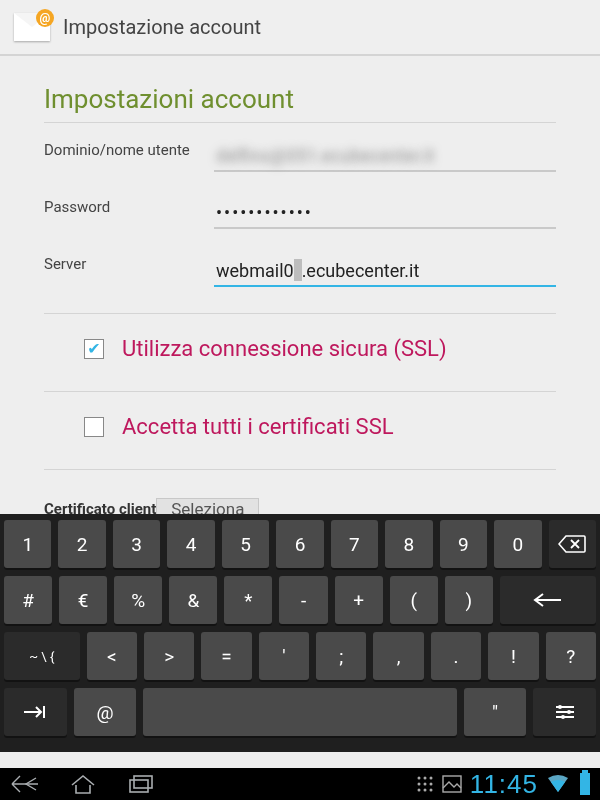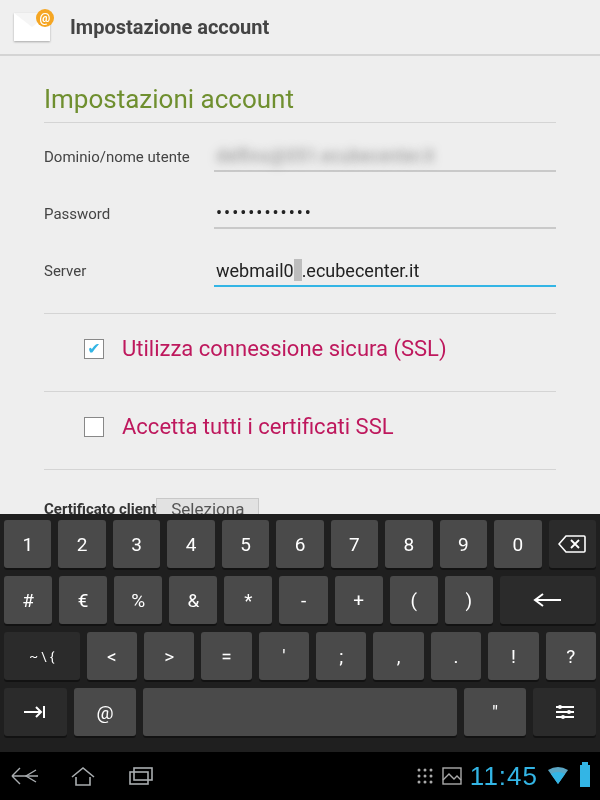--- a/index.html
+++ b/index.html
@@ -13,31 +13,31 @@
     --key:#4a4a4a;
     --key-dark:#2b2b2b;
     --nav:#000;
     --battery:#33b5e5;
   }
   html,body{margin:0;padding:0;width:600px;height:800px;font-family:Roboto,Arial,sans-serif;background:var(--bg);color:var(--fg);overflow:hidden}
   *{box-sizing:border-box}
 
   
   .appbar{display:flex;align-items:center;height:56px;padding:0 14px;border-bottom:2px solid var(--divider);background:#efefef}
-  .appbar .title{font-size:20px;color:#444;margin-left:20px;font-weight:700}
+  .appbar .title{font-size:20px;color:#444;margin-left:13px;font-weight:400}
   .email-icon{width:36px;height:28px;position:relative}
   .email-icon .env{position:absolute;inset:0;background:#fff;box-shadow:0 1px 2px rgba(0,0,0,.3)}
   .email-icon .env::before{content:"";position:absolute;top:0;left:0;right:0;height:0;border-left:18px solid transparent;border-right:18px solid transparent;border-top:14px solid #f5f5f5}
   .email-icon .stamp{position:absolute;top:-4px;right:-4px;width:18px;height:18px;border-radius:50%;background:#f5a623;display:flex;align-items:center;justify-content:center;color:#fff;font-size:12px;font-weight:bold}
 
   
   .content{padding:22px 44px 0 44px;height:calc(514px - 56px);overflow:hidden}
   h1{color:var(--olive);font-size:26px;font-weight:400;margin:6px 0 4px 0}
   .hr{border-top:1px solid var(--divider);margin:8px 0 18px 0}
-  .row{display:flex;align-items:center;margin-bottom:26px}
+  .row{display:flex;align-items:flex-start;margin-bottom:26px}
   .row label{width:170px;font-size:15px;color:#444}
   .row .field{flex:1;border:none;border-bottom:2px solid #c9c9c9;padding:4px 2px;font-size:18px;color:#222;position:relative}
   .row .field.focused{border-bottom:2px solid var(--holo)}
   .row .field.blur{color:transparent;text-shadow:0 0 8px rgba(80,80,80,.6)}
   .cursor{display:inline-block;width:8px;height:22px;background:#bdbdbd;vertical-align:-4px;margin:0 0px}
   .sep{border-top:1px solid var(--divider);margin:12px 0 22px 0}
   .chkrow{display:flex;align-items:center;margin:18px 0 30px 40px}
   .chk{width:20px;height:20px;border:1px solid #888;margin-right:18px;display:flex;align-items:center;justify-content:center;background:#fff}
   .chk.checked::after{content:"✔";color:var(--holo);font-size:16px;line-height:1}
   .chkrow span{font-size:22px;color:#be185d}
@@ -49,21 +49,21 @@
   .kbd{position:absolute;left:0;right:0;top:514px;height:238px;background:var(--kbd-bg);padding:6px 4px 4px 4px;display:flex;flex-direction:column;gap:8px}
   .krow{display:flex;gap:7px}
   .key{flex:1;height:48px;background:var(--key);border-radius:3px;display:flex;align-items:center;justify-content:center;color:#fff;font-size:19px;box-shadow:0 2px 0 rgba(0,0,0,.4)}
   .key.dark{background:var(--key-dark)}
   .key.wide15{flex:1.5}
   .key.wide2{flex:2}
   .key.space{flex:5}
   .key svg{display:block}
 
   
-  .nav{position:absolute;left:0;right:0;bottom:0;height:48px;background:var(--nav);display:flex;align-items:center;justify-content:space-between;padding:0 10px;color:#9fa3a6}
+  .nav{position:absolute;left:0;right:0;bottom:0;height:32px;background:var(--nav);display:flex;align-items:center;justify-content:space-between;padding:0 10px;color:#9fa3a6}
   .nav-left{display:flex;gap:28px;align-items:center}
   .nav-right{display:flex;gap:8px;align-items:center}
   .clock{font-family:Arial,sans-serif;font-size:26px;color:var(--holo);letter-spacing:1px;font-weight:300}
   .status-icon{color:#aaa}
   .wifi{color:var(--holo)}
   .batt{width:10px;height:22px;background:var(--battery);position:relative;margin-left:2px}
   .batt::before{content:"";position:absolute;top:-3px;left:2px;width:6px;height:3px;background:var(--battery)}
 </style>
 </head>
 <body>

